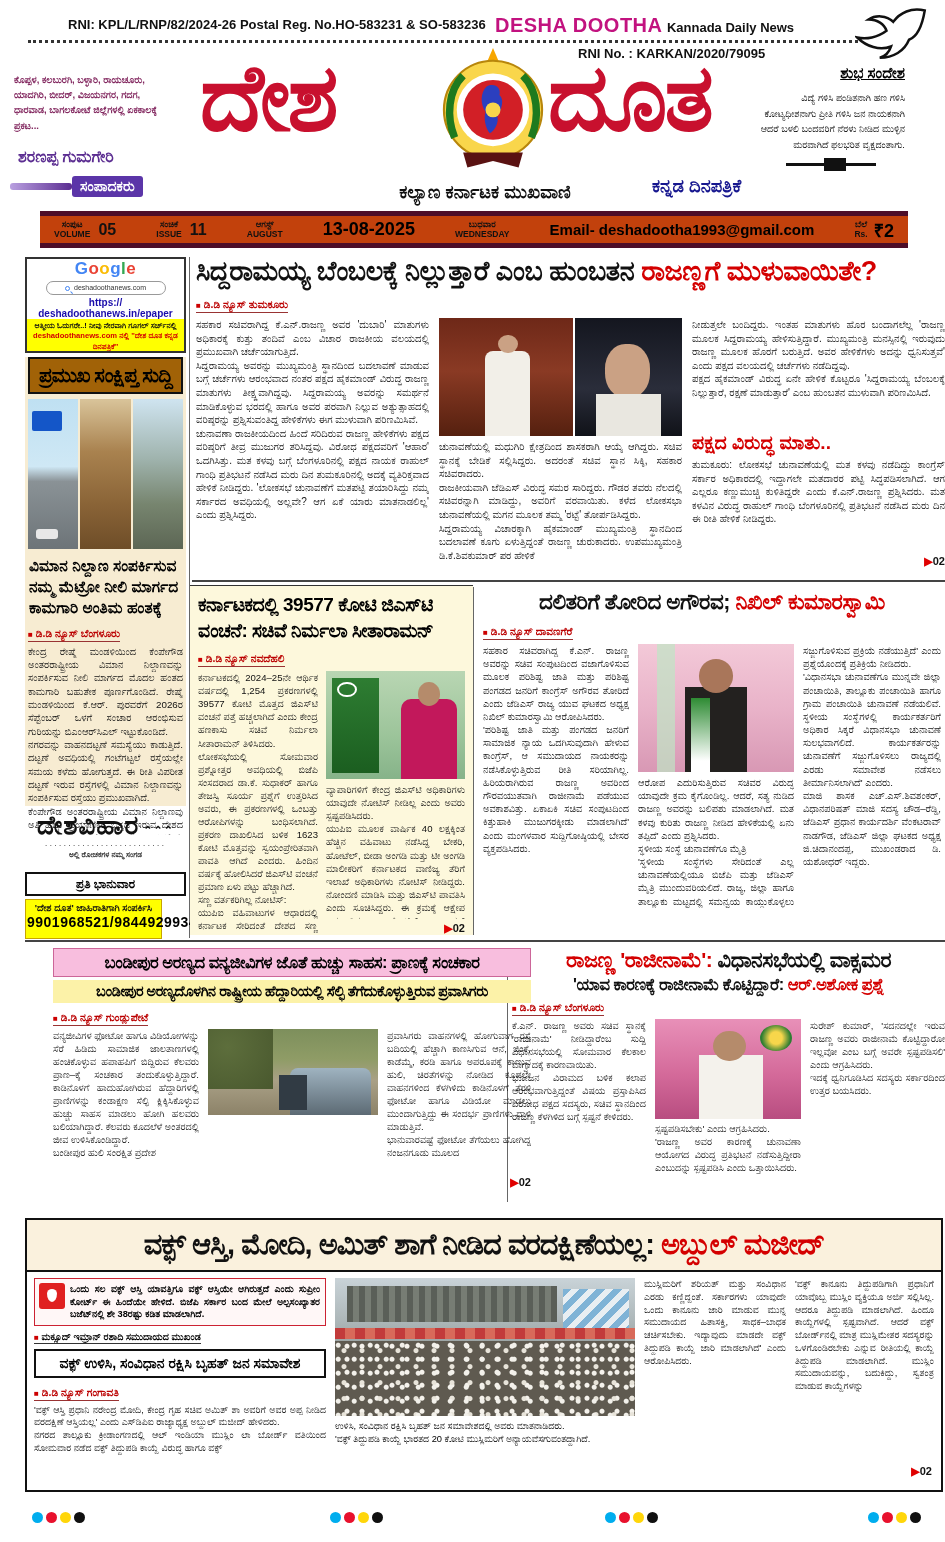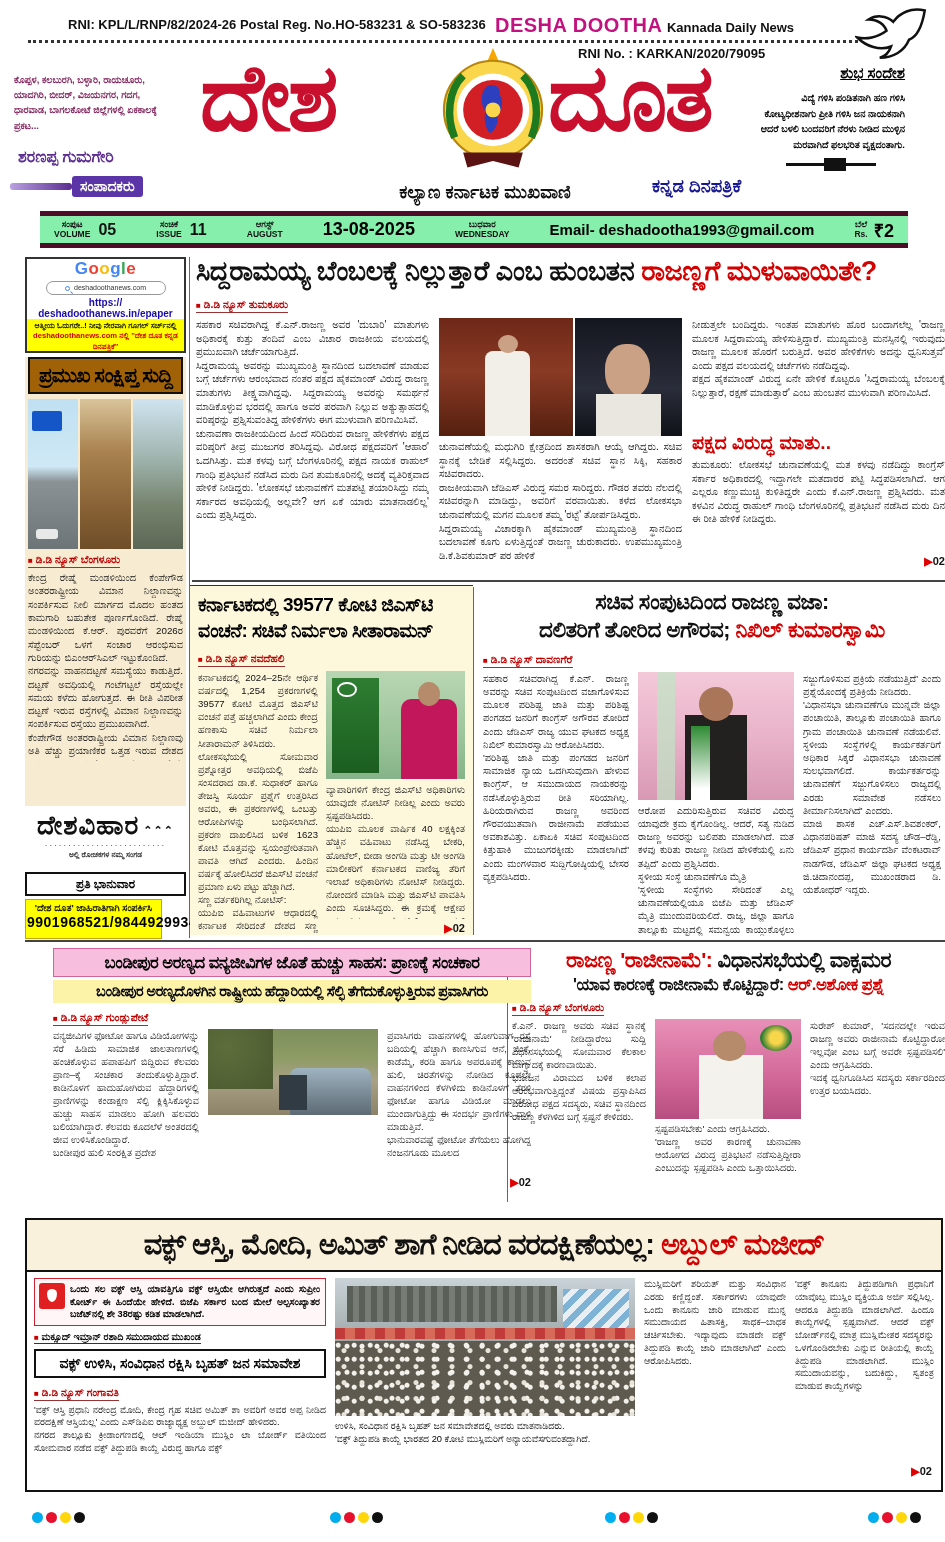--- a/index.html
+++ b/index.html
@@ -19,25 +19,25 @@
   .brand-suffix { color:#111; font-weight:bold; font-size:13px; }
   .dotted-rule { border-top:3.5px dotted #333; }
   .cities { font-size:9.5px; font-weight:bold; color:#82275f; line-height:1.6; }
   .editor-name { font-size:16px; font-weight:bold; color:#5b2d91; }
   .pen-bar { height:7px; background:linear-gradient(90deg,#b9a0e0,#5b2d91); border-radius:3px; }
   .editor-pill { background:#5b35a8; color:#fff; font-weight:bold; font-size:14px; padding:2px 8px; border-radius:3px; }
   .mast-word { color:#c8102e; font-weight:900; font-size:93px; line-height:1.0; letter-spacing:-3px; }
   .tagline { font-size:18px; font-weight:900; color:#111; }
   .subtitle { font-size:18px; font-weight:900; color:#17178f; }
   .bless-title { font-size:15px; font-weight:900; text-decoration:underline; }
-  .bless-body { font-size:9.5px; font-weight:bold; line-height:1.65; margin-top:8px; }
+  .bless-body { font-size:9.5px; font-weight:normal; line-height:1.65; margin-top:8px; }
   .bless-div { margin:10px auto 0; width:90px; height:3px; background:#111; position:relative; }
   .bless-div::after { content:""; position:absolute; left:38px; top:-5px; width:22px; height:13px; background:#111; }
   
-  .infobar { background:#86efac; border-top:5px solid #4d0d28; border-bottom:5px solid #4d0d28; display:flex; align-items:center; justify-content:space-between; padding:0 14px; }
+  .infobar { background:#c2410c; border-top:5px solid #4d0d28; border-bottom:5px solid #4d0d28; display:flex; align-items:center; justify-content:space-between; padding:0 14px; }
   .ib-lab { font-size:8.5px; font-weight:bold; text-align:center; line-height:1.15; color:#111; }
   .ib-val { font-size:16px; font-weight:900; color:#111; }
   .ib-date { font-size:18px; font-weight:900; }
   .ib-email { font-size:15px; font-weight:900; }
   
   .google-box { border:2px solid #333; background:#fff; text-align:center; overflow:hidden; }
   .g-logo { font-size:17px; font-weight:bold; letter-spacing:0.5px; }
   .g-b{color:#4285F4}.g-r{color:#EA4335}.g-y{color:#FBBC05}.g-g{color:#34A853}
   .g-pill { margin:2px auto; width:120px; height:14px; border:1px solid #999; border-radius:8px; font-size:7px; line-height:12px; color:#333; display:flex; align-items:center; justify-content:center; gap:4px; }
   .mag { width:5px; height:5px; border:1.3px solid #4285F4; border-radius:50%; position:relative; display:inline-block; }
@@ -174,20 +174,21 @@
   <div class="abs briefs-wrap" style="left:25px; top:357px; width:161px; height:449px;">
     <div class="briefs-title">ಪ್ರಮುಖ ಸಂಕ್ಷಿಪ್ತ ಸುದ್ದಿ</div>
     <div class="collage">
       <div style="background:linear-gradient(180deg,#bfe0f2 0%,#cfe8f5 45%,#8a9296 55%,#6d7478 100%); position:relative;">
           <div style="position:absolute;left:4px;top:12px;width:30px;height:20px;background:#1456c8;border-radius:2px;"></div>
           <div style="position:absolute;left:8px;bottom:10px;width:22px;height:10px;background:#e8e8e8;border-radius:3px;"></div>
         </div>
       <div style="background:linear-gradient(180deg,#d9c49a 0%,#a9824f 35%,#8a6437 70%,#6e4d28 100%);"></div>
       <div style="background:linear-gradient(180deg,#cfe4f0 0%,#9fb3ad 40%,#77856f 70%,#5c6654 100%);"></div>
     </div>
+    <div class="briefs-head">ವಿಮಾನ ನಿಲ್ದಾಣ ಸಂಪರ್ಕಿಸುವ ನಮ್ಮ ಮೆಟ್ರೋ ನೀಲಿ ಮಾರ್ಗದ ಕಾಮಗಾರಿ ಅಂತಿಮ ಹಂತಕ್ಕೆ</div>
     <div class="byline"><span class="sq">■</span><span>ಡಿ.ಡಿ ನ್ಯೂಸ್ ಬೆಂಗಳೂರು</span></div>
     <div class="body-txt" style="height:190px; margin-top:3px; font-size:9.8px;">ಕೇಂದ್ರ ರೇಷ್ಮೆ ಮಂಡಳಿಯಿಂದ ಕೆಂಪೇಗೌಡ ಅಂತರರಾಷ್ಟ್ರೀಯ ವಿಮಾನ ನಿಲ್ದಾಣವನ್ನು ಸಂಪರ್ಕಿಸುವ ನೀಲಿ ಮಾರ್ಗದ ಮೊದಲ ಹಂತದ ಕಾಮಗಾರಿ ಬಹುತೇಕ ಪೂರ್ಣಗೊಂಡಿದೆ. ರೇಷ್ಮೆ ಮಂಡಳಿಯಿಂದ ಕೆ.ಆರ್. ಪುರವರೆಗೆ 2026ರ ಸೆಪ್ಟೆಂಬರ್ ಒಳಗೆ ಸಂಚಾರ ಆರಂಭಿಸುವ ಗುರಿಯನ್ನು ಬಿಎಂಆರ್‌ಸಿಎಲ್ ಇಟ್ಟುಕೊಂಡಿದೆ.
 ನಗರವನ್ನು ವಾಹನದಟ್ಟಣೆ ಸಮಸ್ಯೆಯು ಕಾಡುತ್ತಿದೆ. ದಟ್ಟಣೆ ಅವಧಿಯಲ್ಲಿ ಗಂಟೆಗಟ್ಟಲೆ ರಸ್ತೆಯಲ್ಲೇ ಸಮಯ ಕಳೆದು ಹೋಗುತ್ತದೆ. ಈ ರೀತಿ ವಿಪರೀತ ದಟ್ಟಣೆ ಇರುವ ರಸ್ತೆಗಳಲ್ಲಿ ವಿಮಾನ ನಿಲ್ದಾಣವನ್ನು ಸಂಪರ್ಕಿಸುವ ರಸ್ತೆಯು ಪ್ರಮುಖವಾಗಿದೆ.
 ಕೆಂಪೇಗೌಡ ಅಂತರರಾಷ್ಟ್ರೀಯ ವಿಮಾನ ನಿಲ್ದಾಣವು ಅತಿ ಹೆಚ್ಚು ಪ್ರಯಾಣಿಕರ ಒತ್ತಡ ಇರುವ ದೇಶದ ವಿಮಾನ ನಿಲ್ದಾಣಗಳಲ್ಲಿ ಮೂರನೇ ಸ್ಥಾನದಲ್ಲಿದೆ. 2021–22ರಲ್ಲಿ ಈ ವಿಮಾನ ನಿಲ್ದಾಣದ ಮೂಲಕ 1.63 ಕೋಟಿ ಜನರು ಪ್ರಯಾಣಿಸಿದ್ದರು.</div>
   </div>
 
   <div class="abs" style="left:25px; top:810px; width:161px; text-align:center;">
     <div class="dv-logo"><span>ದೇಶವಿಹಾರ</span><span style="font-size:11px;"> ⌃⌃⌃</span></div>
     <div class="dv-orn">··························</div>
     <div class="dv-tag">ಅಲ್ಲಿ ರೋಚಕಗಳ ನಮ್ಮ ಸಂಗಡ</div>
@@ -249,21 +250,20 @@
         </div>
         <div class="body-txt" style="height:136px; margin-top:4px; font-size:9.6px;">ವ್ಯಾಪಾರಿಗಳಿಗೆ ಕೇಂದ್ರ ಜಿಎಸ್‌ಟಿ ಅಧಿಕಾರಿಗಳು ಯಾವುದೇ ನೋಟಿಸ್ ನೀಡಿಲ್ಲ ಎಂದು ಅವರು ಸ್ಪಷ್ಟಪಡಿಸಿದರು.
 ಯುಪಿಐ ಮೂಲಕ ವಾರ್ಷಿಕ 40 ಲಕ್ಷಕ್ಕಿಂತ ಹೆಚ್ಚಿನ ವಹಿವಾಟು ನಡೆಸಿದ್ದ ಬೇಕರಿ, ಹೋಟೆಲ್, ಬೀಡಾ ಅಂಗಡಿ ಮತ್ತು ಟೀ ಅಂಗಡಿ ಮಾಲೀಕರಿಗೆ ಕರ್ನಾಟಕದ ವಾಣಿಜ್ಯ ತೆರಿಗೆ ಇಲಾಖೆ ಅಧಿಕಾರಿಗಳು ನೋಟಿಸ್ ನೀಡಿದ್ದರು. ನೋಂದಣಿ ಮಾಡಿಸಿ ಮತ್ತು ಜಿಎಸ್‌ಟಿ ಪಾವತಿಸಿ ಎಂದು ಸೂಚಿಸಿದ್ದರು. ಈ ಕ್ರಮಕ್ಕೆ ಆಕ್ಷೇಪ ಎದುರಾಗಿತ್ತು. ನೋಟಿಸ್ ವಾಪಸ್ ಪಡೆಯಬೇಕು ಎಂದು ಒತ್ತಾಯಿಸಿ ವರ್ತಕರು ಪ್ರತಿಭಟನೆ ನಡೆಸಿದರು.</div>
         <div class="marker" style="position:absolute; right:0; bottom:-2px;"><span class="tri">▶</span><span>02</span></div>
       </div>
     </div>
   </div>
 
   <div class="abs" style="left:479px; top:587px; width:466px; height:348px; padding:2px 4px;">
     <div class="nik-headline">
-      <div class="hl-black">ಸಚಿವ ಸಂಪುಟದಿಂದ ರಾಜಣ್ಣ ವಜಾ:</div>
       <div><span class="hl-black">ದಲಿತರಿಗೆ ತೋರಿದ ಅಗೌರವ; </span><span class="hl-red">ನಿಖಿಲ್ ಕುಮಾರಸ್ವಾಮಿ</span></div>
     </div>
     <div style="margin-top:4px;"><span class="byline"><span class="sq">■</span><span>ಡಿ.ಡಿ ನ್ಯೂಸ್ ದಾವಣಗೆರೆ</span></span></div>
     <div class="cols" style="margin-top:4px; height:268px; gap:9px;">
       <div class="body-txt" style="width:146px; height:268px; font-size:9.7px;">ಸಹಕಾರ ಸಚಿವರಾಗಿದ್ದ ಕೆ.ಎನ್. ರಾಜಣ್ಣ ಅವರನ್ನು ಸಚಿವ ಸಂಪುಟದಿಂದ ವಜಾಗೊಳಿಸುವ ಮೂಲಕ ಪರಿಶಿಷ್ಟ ಜಾತಿ ಮತ್ತು ಪರಿಶಿಷ್ಟ ಪಂಗಡದ ಜನರಿಗೆ ಕಾಂಗ್ರೆಸ್ ಅಗೌರವ ತೋರಿದೆ ಎಂದು ಜೆಡಿಎಸ್ ರಾಜ್ಯ ಯುವ ಘಟಕದ ಅಧ್ಯಕ್ಷ ನಿಖಿಲ್ ಕುಮಾರಸ್ವಾಮಿ ಆರೋಪಿಸಿದರು.
 'ಪರಿಶಿಷ್ಟ ಜಾತಿ ಮತ್ತು ಪಂಗಡದ ಜನರಿಗೆ ಸಾಮಾಜಿಕ ನ್ಯಾಯ ಒದಗಿಸುವುದಾಗಿ ಹೇಳುವ ಕಾಂಗ್ರೆಸ್, ಆ ಸಮುದಾಯದ ನಾಯಕರನ್ನು ನಡೆಸಿಕೊಳ್ಳುತ್ತಿರುವ ರೀತಿ ಸರಿಯಾಗಿಲ್ಲ. ಹಿರಿಯರಾಗಿರುವ ರಾಜಣ್ಣ ಅವರಿಂದ ಗೌರವಯುತವಾಗಿ ರಾಜೀನಾಮೆ ಪಡೆಯುವ ಅವಕಾಶವಿತ್ತು. ಏಕಾಏಕಿ ಸಚಿವ ಸಂಪುಟದಿಂದ ಕಿತ್ತುಹಾಕಿ ಮುಜುಗರಕ್ಕೀಡು ಮಾಡಲಾಗಿದೆ' ಎಂದು ಮಂಗಳವಾರ ಸುದ್ದಿಗೋಷ್ಠಿಯಲ್ಲಿ ಬೇಸರ ವ್ಯಕ್ತಪಡಿಸಿದರು.</div>
       <div style="width:156px;">
         <div class="photo" style="height:128px; background:linear-gradient(180deg,#f3c9d8 0%,#e9b3c9 50%,#d898b4 100%);">
           <div style="position:absolute; left:30%; top:34%; width:40%; height:66%; background:#23211f;"></div>
           <div style="position:absolute; left:39%; top:12%; width:22%; height:26%; background:#a9765a; border-radius:50%;"></div>

